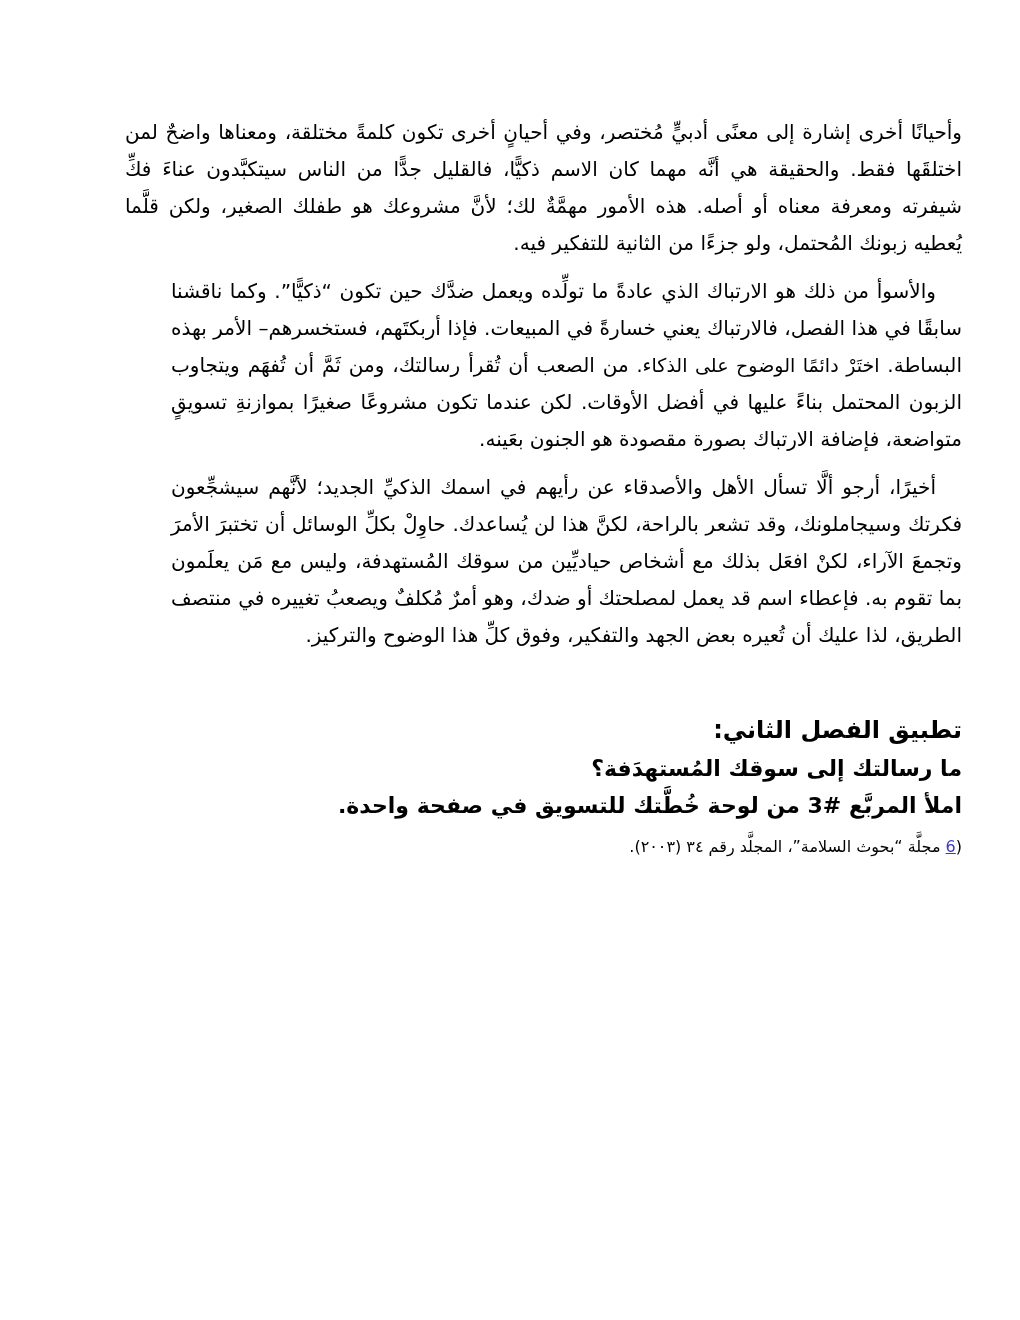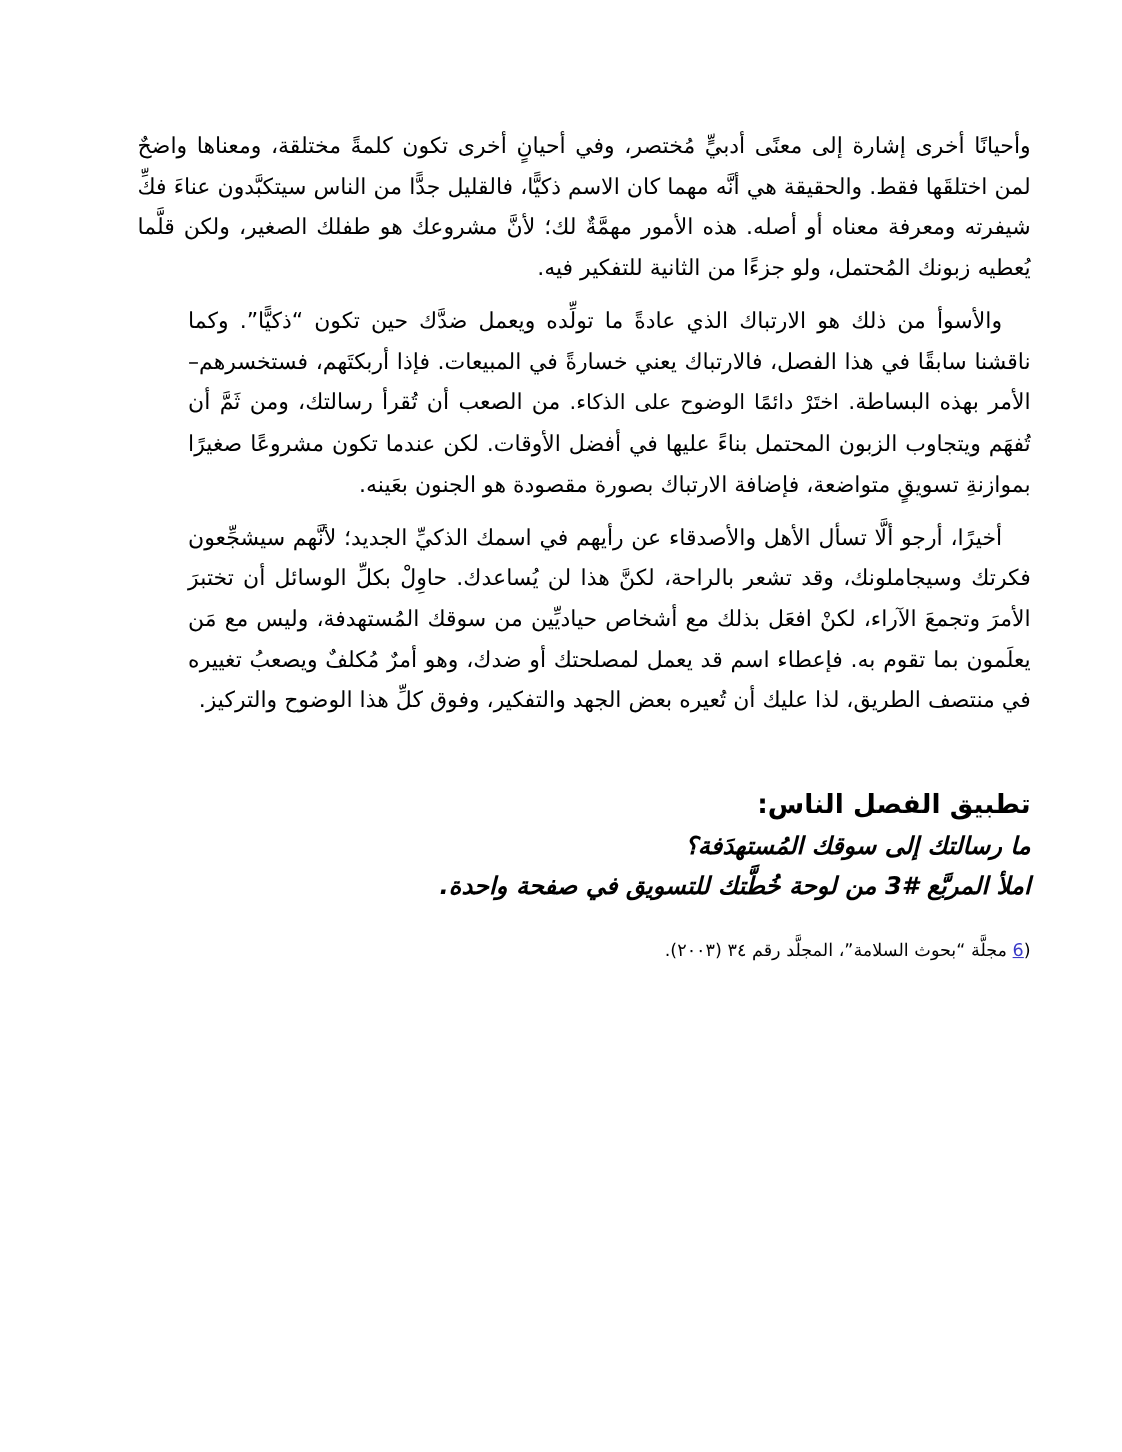--- a/index.html
+++ b/index.html
@@ -11,21 +11,21 @@
     width: 1020px;
     height: 1320px;
     overflow: hidden;
     font-family: "DejaVu Sans", sans-serif;
     color: #000000;
   }
   .page {
     box-sizing: border-box;
     width: 1020px;
     height: 1320px;
-    padding: 114px 83px 40px 125px;
+    padding: 114px 58px 40px 125px;
     direction: rtl;
     background: #ffffff;
   }
   .body-text p {
     margin: 0 0 11px 0;
     font-size: 20px;
     line-height: 37px;
     text-align: justify;
     text-justify: inter-word;
   }
@@ -44,24 +44,23 @@
     font-weight: bold;
     font-size: 24px;
     line-height: 40px;
     text-align: right;
   }
   .application .app-line {
     font-weight: bold;
     font-size: 22px;
     line-height: 37px;
     text-align: right;
-    font-style: italic;
   }
   .footnote {
-    margin-top: 27px;
+    margin-top: 11px;
     font-size: 16px;
     line-height: 24px;
     text-align: right;
   }
   .footnote a.fn-marker {
     color: #3b3bc8;
     text-decoration: underline;
     cursor: pointer;
   }
   .fn-head {
@@ -75,20 +74,20 @@
 
   <div class="body-text">
     <p><span>وأحيانًا أخرى إشارة إلى معنًى أدبيٍّ مُختصر، وفي أحيانٍ أخرى تكون كلمةً مختلقة، ومعناها واضحٌ لمن اختلقَها فقط. والحقيقة هي أنَّه مهما كان الاسم ذكيًّا، فالقليل جدًّا من الناس سيتكبَّدون عناءَ فكِّ شيفرته ومعرفة معناه أو أصله. هذه الأمور مهمَّةٌ لك؛ لأنَّ مشروعك هو طفلك الصغير، ولكن قلَّما يُعطيه زبونك المُحتمل، ولو جزءًا من الثانية للتفكير فيه.</span></p>
 
     <p class="indent"><span>والأسوأ من ذلك هو الارتباك الذي عادةً ما تولِّده ويعمل ضدَّك حين تكون “ذكيًّا”. وكما ناقشنا سابقًا في هذا الفصل، فالارتباك يعني خسارةً في المبيعات. فإذا أربكتَهم، فستخسرهم– الأمر بهذه البساطة. </span><span class="alt-typeface">اختَرْ دائمًا الوضوح على الذكاء.</span><span> من الصعب أن تُقرأ رسالتك، ومن ثَمَّ أن تُفهَم ويتجاوب الزبون المحتمل بناءً عليها في أفضل الأوقات. لكن عندما تكون مشروعًا صغيرًا بموازنةِ تسويقٍ متواضعة، فإضافة الارتباك بصورة مقصودة هو الجنون بعَينه.</span></p>
 
     <p class="indent"><span>أخيرًا، أرجو ألَّا تسأل الأهل والأصدقاء عن رأيهم في اسمك الذكيِّ الجديد؛ لأنَّهم سيشجِّعون فكرتك وسيجاملونك، وقد تشعر بالراحة، لكنَّ هذا لن يُساعدك. حاوِلْ بكلِّ الوسائل أن تختبرَ الأمرَ وتجمعَ الآراء، لكنْ افعَل بذلك مع أشخاص حياديِّين من سوقك المُستهدفة، وليس مع مَن يعلَمون بما تقوم به. فإعطاء اسم قد يعمل لمصلحتك أو ضدك، وهو أمرٌ مُكلفٌ ويصعبُ تغييره في منتصف الطريق، لذا عليك أن تُعيره بعض الجهد والتفكير، وفوق كلِّ هذا الوضوح والتركيز.</span></p>
   </div>
 
   <div class="application">
-    <div class="app-title">تطبيق الفصل الناس:</div>
+    <div class="app-title">تطبيق الفصل الثاني:</div>
     <div class="app-line">ما رسالتك إلى سوقك المُستهدَفة؟</div>
     <div class="app-line">املأ المربَّع #3 من لوحة خُطَّتك للتسويق في صفحة واحدة.</div>
   </div>
 
   <div class="footnote"><span class="fn-head" dir="ltr"><a class="fn-marker">6</a><span>)</span></span><span> مجلَّة “بحوث السلامة”، المجلَّد رقم ٣٤ (٢٠٠٣).</span></div>
 
 </div>
 
 </body></html>

